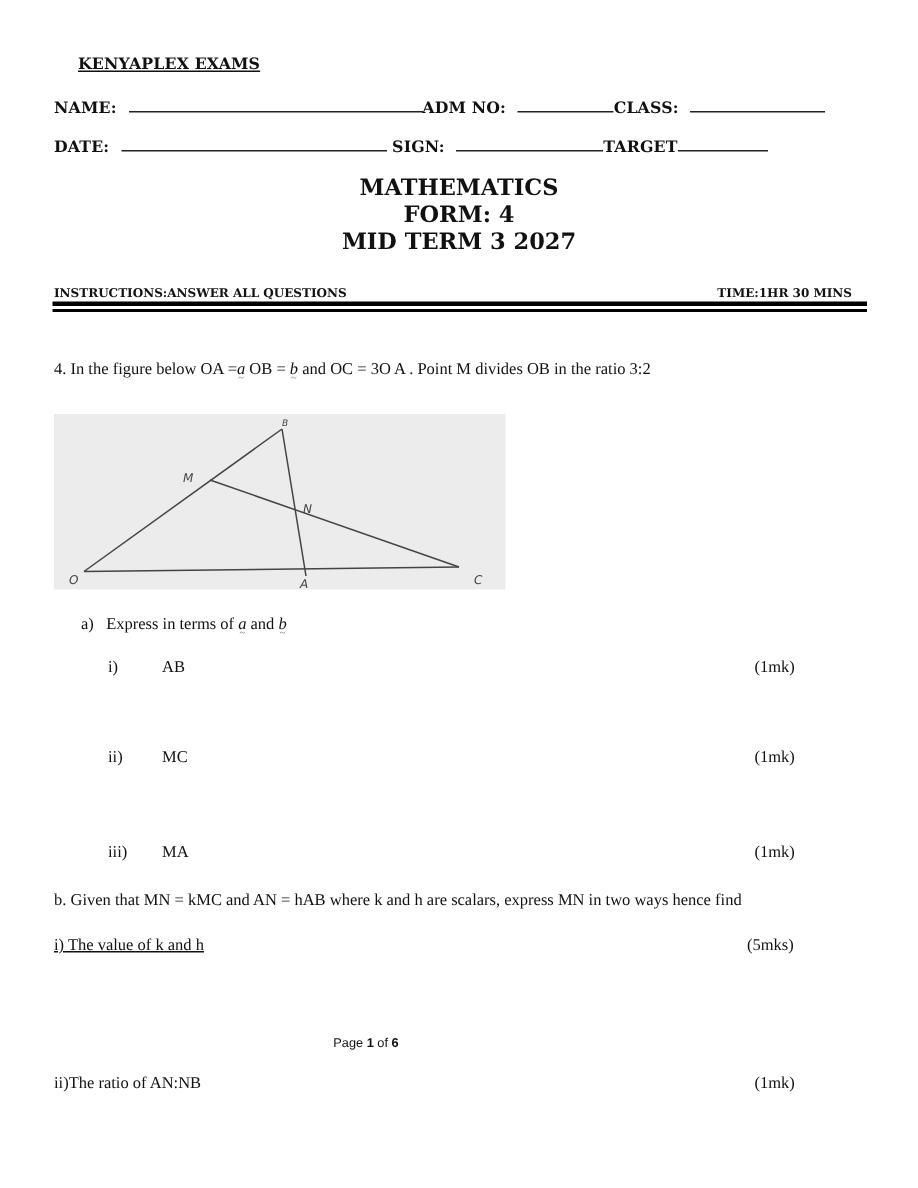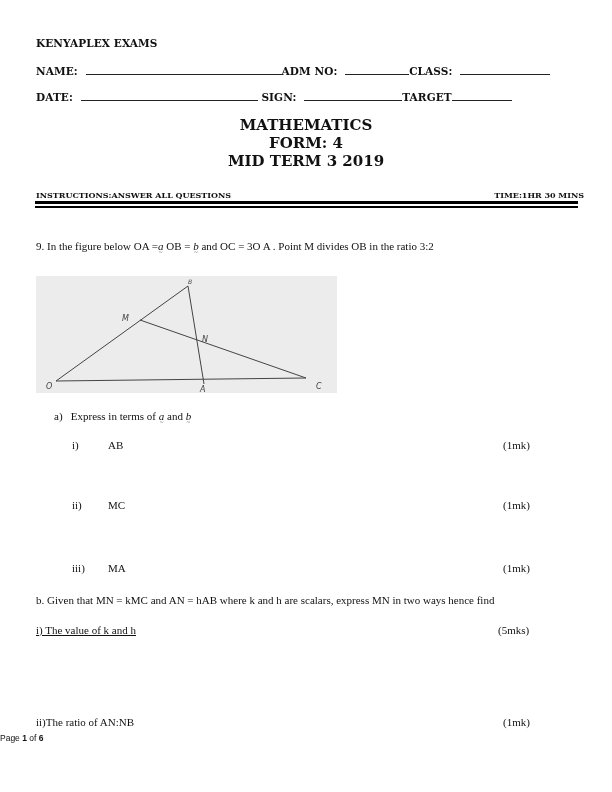--- a/index.html
+++ b/index.html
@@ -14,47 +14,47 @@
   .body-text { font-family: "Liberation Serif", serif; font-size: 11px; }
   .vec { position: relative; font-style: italic; display: inline-block; }
   .vec::after { content: "~"; position: absolute; left: 0; right: 0; top: 8px; font-size: 7px; text-align: center; font-style: normal; color: #777; }
   .figure { position: absolute; left: 36px; top: 276px; width: 301px; height: 117px; background: #ececec; }
   .footer { font-family: "Liberation Sans", sans-serif; font-size: 8.5px; }
   .footer b { font-weight: bold; }
 </style>
 </head>
 <body>
 
-<div class="abs hdr" style="left:36px; top:37px;">KENYAPLEX EXAMS</div>
+<div class="abs hdr" style="left:52px; top:37px;text-decoration:underline;">KENYAPLEX EXAMS</div>
 
 <div class="abs hdr" style="left:36px; top:65px;text-align:center;">
   <span>NAME:</span>
   <span class="uline" style="width:196px; margin-left:4px;"></span><span>ADM NO:</span>
   <span class="uline" style="width:64px; margin-left:4px;"></span><span>CLASS:</span>
   <span class="uline" style="width:90px; margin-left:4px;"></span>
 </div>
 
 <div class="abs hdr" style="left:36px; top:91px;">
   <span>DATE:</span>
   <span class="uline" style="width:177px; margin-left:4px;"></span>
   <span>SIGN:</span>
   <span class="uline" style="width:98px; margin-left:4px;"></span><span>TARGET</span><span class="uline" style="width:60px;"></span>
 </div>
 
 <div class="abs title" style="top:116px;">MATHEMATICS</div>
 <div class="abs title" style="top:134px;">FORM: 4</div>
-<div class="abs title" style="top:152px;">MID TERM 3 2019</div>
+<div class="abs title" style="top:152px;">MID TERM 3 2027</div>
 
 <div class="abs instr" style="left:36px; top:190px;">INSTRUCTIONS:ANSWER ALL QUESTIONS</div>
-<div class="abs instr" style="right:28px; top:190px;">TIME:1HR 30 MINS</div>
+<div class="abs instr" style="right:44px; top:190px;">TIME:1HR 30 MINS</div>
 <div class="rule-thick" style="top:201px;"></div>
 <div class="rule-thin" style="top:206px;"></div>
 
 <div class="abs body-text" style="left:36px; top:240px;">
-  <span>9. In the figure below OA =</span><span class="vec">a</span><span> OB =</span>&nbsp;<span class="vec">b</span><span> and OC = 3O A .  Point M divides OB in the ratio 3:2</span>
+  <span>4. In the figure below OA =</span><span class="vec">a</span><span> OB =</span>&nbsp;<span class="vec">b</span><span> and OC = 3O A .  Point M divides OB in the ratio 3:2</span>
 </div>
 
 <div class="figure">
   <svg width="301" height="117" viewBox="0 0 301 117">
     <g stroke="#444" stroke-width="1" fill="none">
       <line x1="20" y1="105" x2="270" y2="102"></line>
       <line x1="20" y1="105" x2="152" y2="10"></line>
       <line x1="152" y1="10" x2="168" y2="108"></line>
       <line x1="104" y1="44" x2="270" y2="102"></line>
     </g>
@@ -90,18 +90,18 @@
 <div class="abs body-text" style="left:503px; top:562px;">(1mk)</div>
 
 <div class="abs body-text" style="left:36px; top:594px;">b. Given that MN = kMC and AN = hAB where k and h  are scalars, express MN in two ways hence find</div>
 
 <div class="abs body-text" style="left:36px; top:624px;text-decoration:underline;">i) The value of k and h</div>
 <div class="abs body-text" style="left:498px; top:624px;">(5mks)</div>
 
 <div class="abs body-text" style="left:36px; top:716px;">ii)The ratio of AN:NB</div>
 <div class="abs body-text" style="left:503px; top:716px;">(1mk)</div>
 
-<div class="abs footer" style="left:0; width:488px; text-align:left; top:733px;">
+<div class="abs footer" style="left:0; width:488px; text-align:center; top:690px;">
   <span>Page</span>
   <b>1</b>
   <span>of</span>
   <b>6</b>
 </div>
 
 </body></html>

